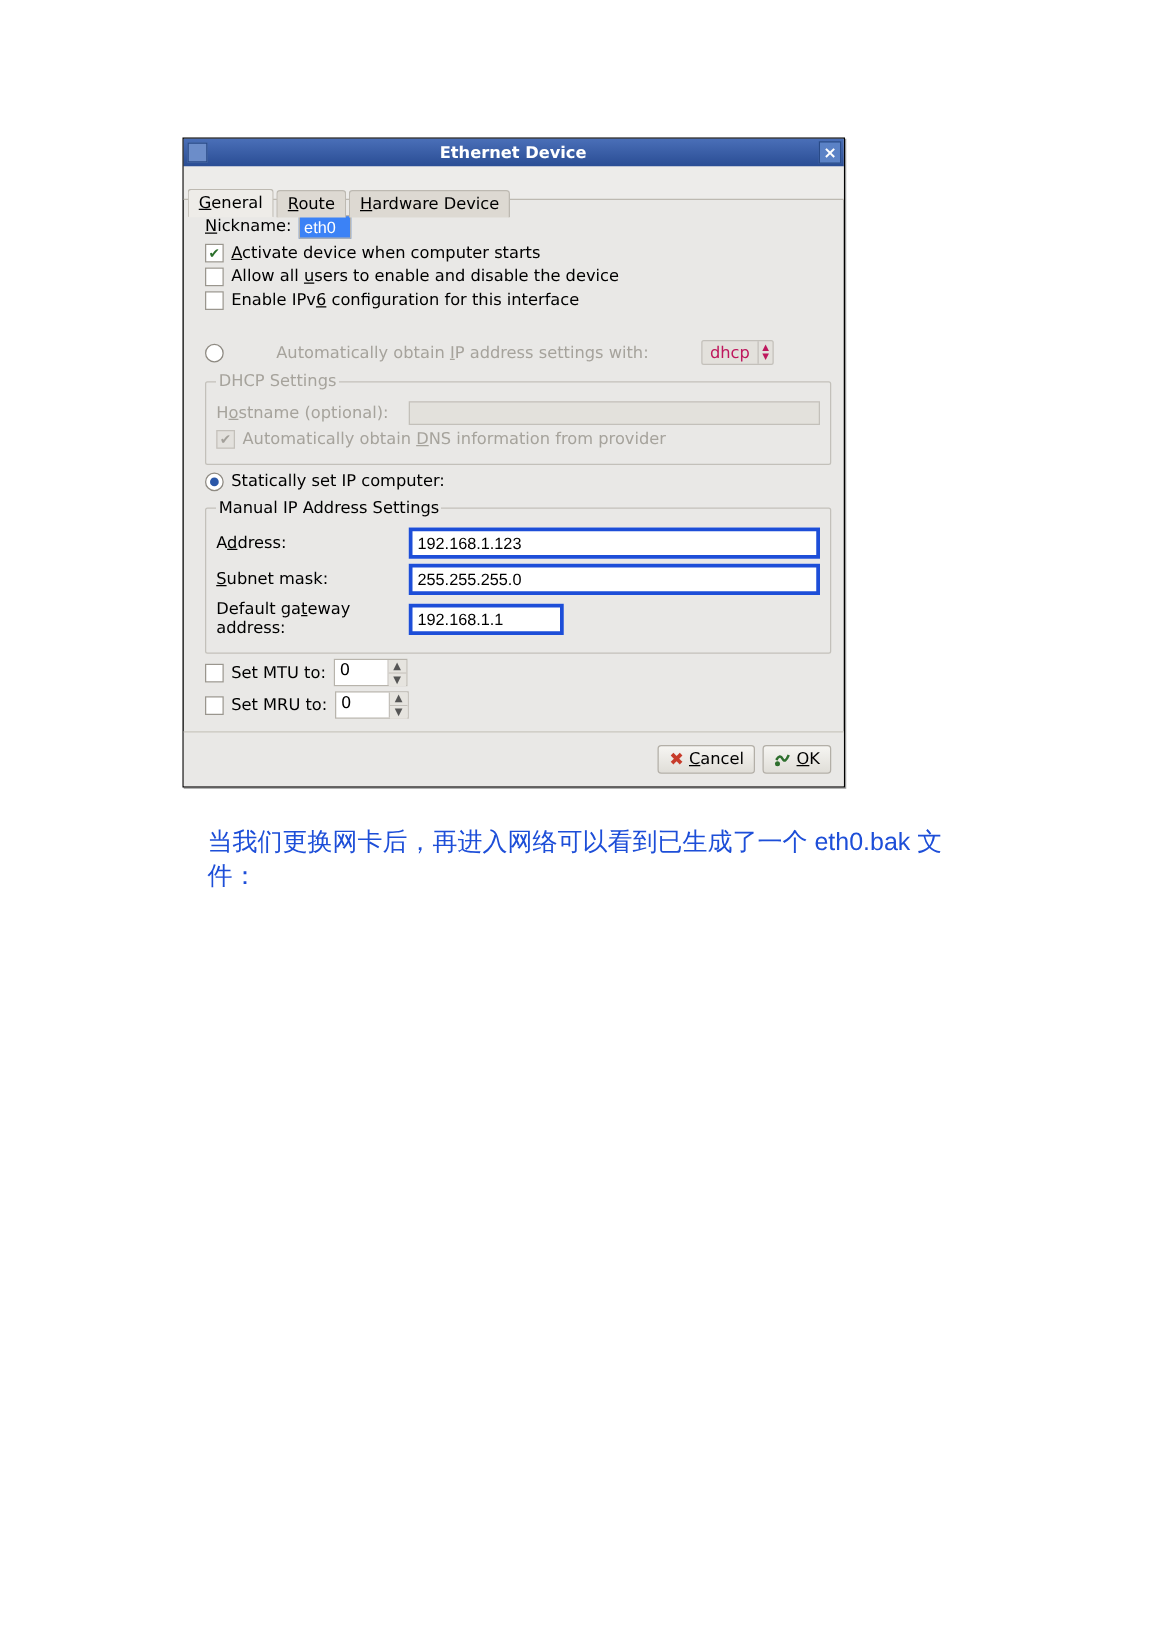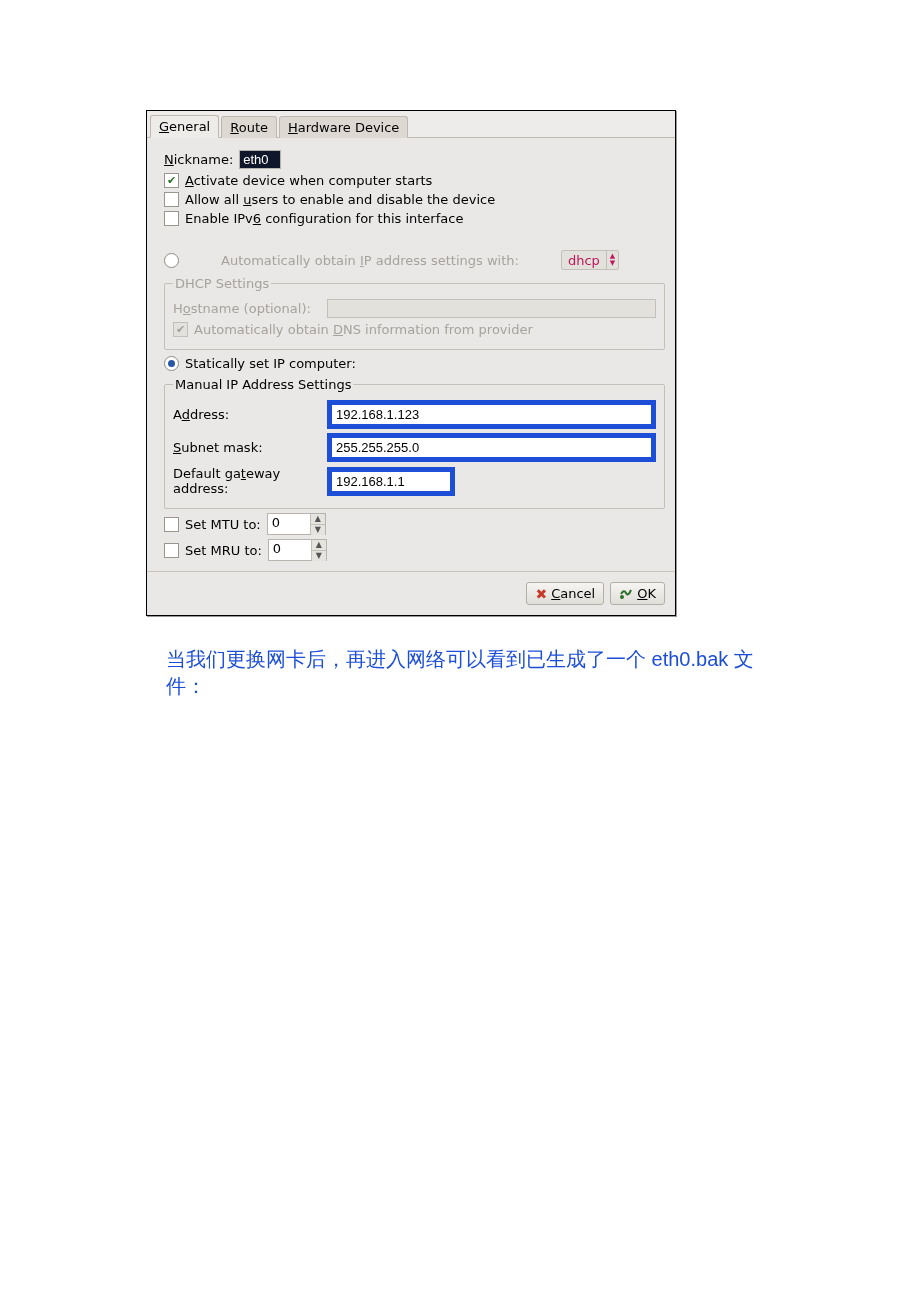--- a/index.html
+++ b/index.html
@@ -67,21 +67,21 @@
   .tab {
     border: 1px solid #bdb9b1;
     border-bottom: none;
     padding: 3px 8px;
     margin-right: 2px;
     background: #ddd9d2;
     border-radius: 3px 3px 0 0;
     font-size: 13px;
     color: #000;
     position: relative;
-    top: 1px;
+    top: 15px;
   }
   .tab.active {
     background: #eeece8;
     border-bottom: 1px solid #eeece8;
   }
 
   .tab-body {
     padding: 8px 10px 6px 17px;
   }
 
@@ -89,21 +89,21 @@
     display: flex;
     align-items: center;
     margin: 4px 0;
   }
   .u { text-decoration: underline; }
 
   .nick-label { margin-right: 6px; }
   .nick-input {
     width: 34px;
     border: 1px solid #b8b4ac;
-    background: #0f172a;
+    background: #3b82f6;
     color: #fff;
     padding: 1px 3px;
     font-size: 13px;
   }
   .nick-input::selection { background:#355b9e; color:#fff; }
 
   .chkbox {
     width: 13px; height: 13px;
     border: 1px solid #9a968e;
     background: #fff;
@@ -164,21 +164,21 @@
   }
 
   .field-row {
     display: flex;
     align-items: center;
     margin: 4px 0;
   }
   .field-row .lbl { width: 154px; }
   .field-row input[type=text] {
     flex: 1;
-    border: 5px solid #1d4ed8;
+    border: 3px solid #1d4ed8;
     background: #fff;
     padding: 1px 4px;
     font-size: 13px;
     height: 17px;
   }
 
   .hostname-input-disabled {
     flex:1;
     border:1px solid #c3c0ba;
     background:#e3e1dc;
@@ -240,20 +240,25 @@
     color: #1d4ed8;
     margin-left: 20px;
   }
 </style>
 </head>
 <body>
 
 <div class="page">
   <div class="window">
 
+    <div class="titlebar">
+      <span class="tb-left-icon"></span>
+      <span class="title">Ethernet Device</span>
+      <span class="close-btn">×</span>
+    </div>
 
     <div class="tabs-row">
       <div class="tab active"><span class="u">G</span><span>eneral</span></div>
       <div class="tab"><span class="u">R</span><span>oute</span></div>
       <div class="tab"><span class="u">H</span><span>ardware Device</span></div>
     </div>
 
     <div class="tab-body">
 
       <div class="row">

